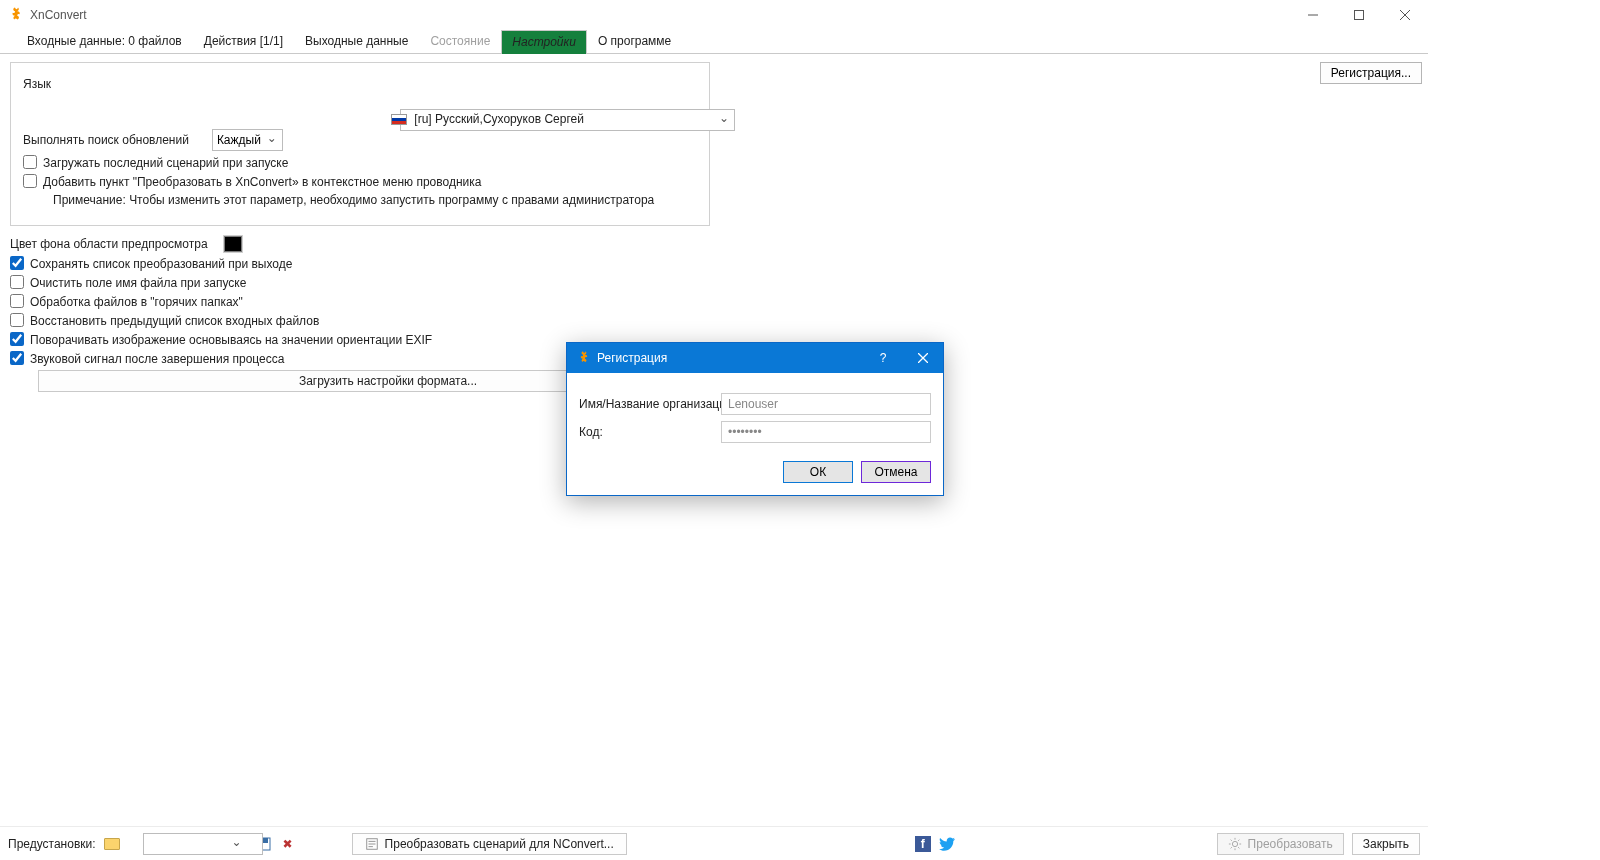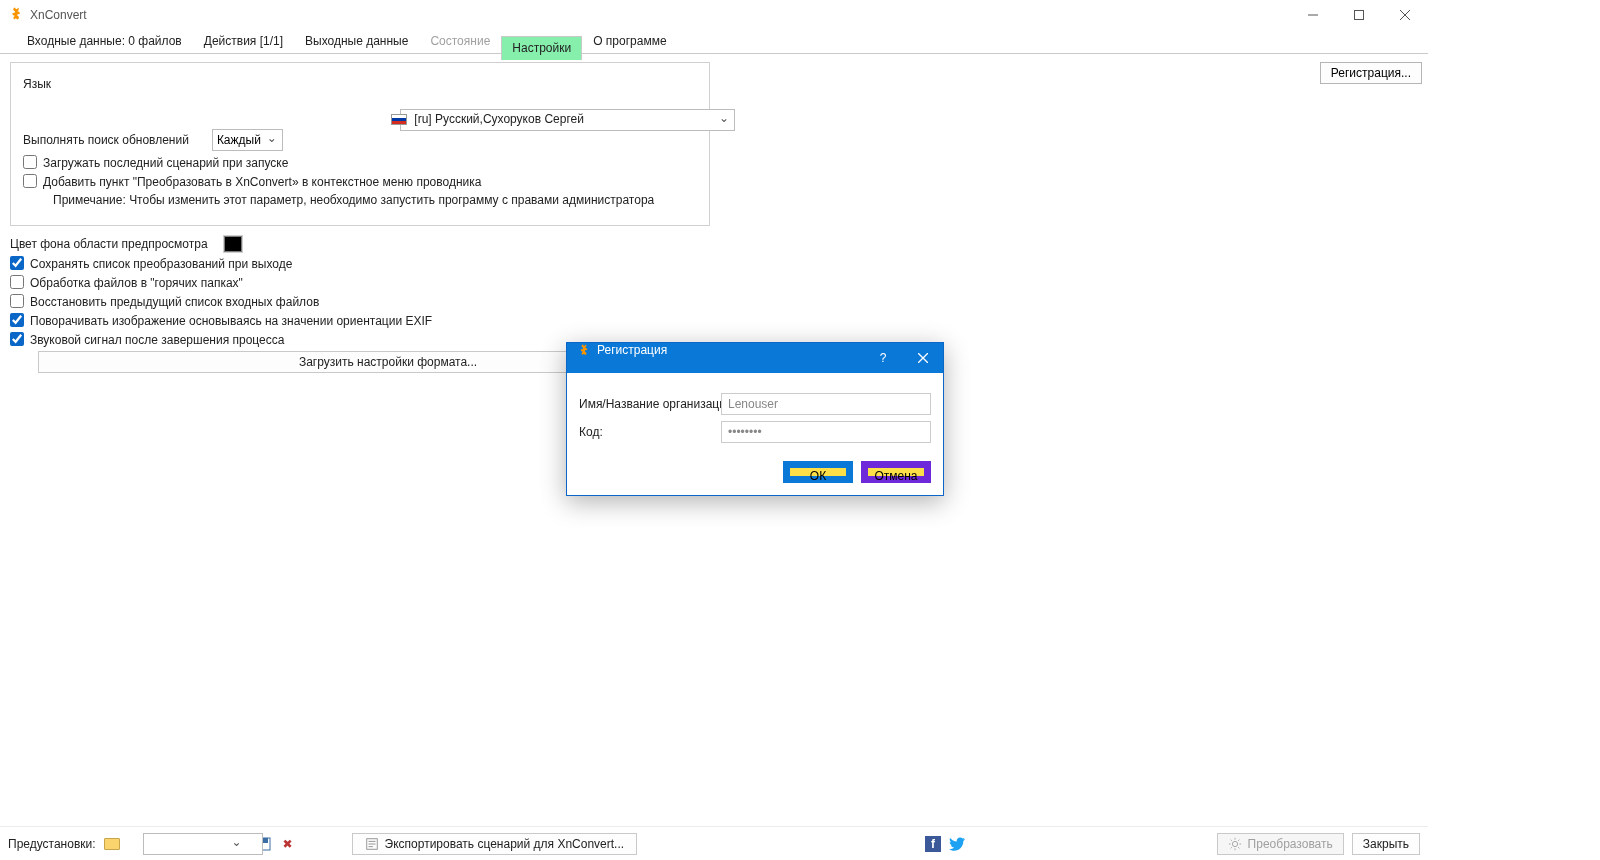--- a/index.html
+++ b/index.html
@@ -12,21 +12,21 @@
   .title-text { color:#555; }
   .win-controls { margin-left:auto; display:flex; }
   .win-btn { width:46px; height:30px; display:flex; align-items:center; justify-content:center; color:#555; }
   .win-btn svg { width:10px; height:10px; }
   .max-glyph { width:10px; height:10px; border:1px solid #555; }
 
   
   .tabs { height:24px; display:flex; align-items:flex-end; padding-left:16px; border-bottom:1px solid #c9c9c9; }
   .tab { padding:4px 10px 5px; border:1px solid transparent; border-bottom:none; color:#222; cursor:default; }
   .tab.disabled { color:#a0a0a0; }
-  .tab.active { border-color:#c9c9c9; background:#86efac; position:relative; top:7px; }
+  .tab.active { border-color:#c9c9c9; background:#15803d; position:relative; top:1px;font-style:italic; }
 
   
   .content { position:absolute; top:56px; left:0; right:0; bottom:34px; padding:6px 10px; }
   .group-box { border:1px solid #d0d0d0; width:700px; padding:10px 12px 14px; margin-bottom:10px; }
 
   .row { display:flex; align-items:center; margin:4px 0; gap:8px; }
   .row.indent { padding-left:30px; }
   label { white-space:nowrap; }
   .lang-select { position:absolute; left:362px; top:14px; width:350px; }
   select { height:22px; border:1px solid #bcbcbc; background:#fff; padding:1px 18px 1px 4px; font:inherit; appearance:none; width:100%; }
@@ -55,31 +55,31 @@
   .fb { width:16px; height:16px; background:#3b5998; color:#fff; font-weight:bold; font-size:12px; text-align:center; line-height:16px; }
   .tw { width:16px; height:16px; color:#1da1f2; }
   .spacer { flex:1; }
   .foot-btn { height:22px; padding:0 10px; border:1px solid #c9c9c9; background:#fdfdfd; display:flex; align-items:center; gap:6px; }
   .foot-btn.disabled { color:#a0a0a0; background:#f6f6f6;margin-left:12px; }
   .gear { width:14px; height:14px; }
 
   
   .dialog { position:absolute; left:566px; top:342px; width:378px; background:#fff; border:1px solid #0a67c7;
     box-shadow:0 6px 24px rgba(0,0,0,.3); }
-  .dlg-title { height:30px; background:#0a78d6; color:#fff; display:flex; align-items:flex-start; padding-left:8px; }
+  .dlg-title { height:30px; background:#0a78d6; color:#fff; display:flex; align-items:center; padding-left:8px; }
   .dlg-title .icon { width:16px; height:16px; margin-right:6px; }
   .dlg-tools { margin-left:auto; display:flex; }
   .dlg-tool { width:40px; height:30px; display:flex; align-items:center; justify-content:center; color:#fff; }
   .dlg-body { padding:14px 12px 6px; }
   .dlg-row { display:flex; align-items:center; margin:6px 0; gap:10px; }
   .dlg-row label { width:132px; text-align:left; }
   .dlg-row input { flex:1; height:22px; border:1px solid #ccc; padding:2px 6px; background:#fff; font:inherit; color:#3b82f6; }
   .dlg-row input::placeholder { color:#888; }
   .dlg-btns { padding:6px 12px 12px; display:flex; justify-content:flex-end; gap:8px; }
-  .dlg-btns button { width:70px; height:22px; border:7px solid #6d28d9; background:#fde047; font:inherit; }
+  .dlg-btns button { width:70px; height:22px; border:1px solid #6d28d9; background:#e5e5e5; font:inherit; }
   .dlg-btns button.default { border-color:#0a78d6; }
 
   
   .orange-icon path { fill:#f79400; }
 </style>
 </head>
 <body>
 
 <div class="win">
 
@@ -157,20 +157,24 @@
     </div>
 
     <div class="row">
       <span>Цвет фона области предпросмотра</span>
       <span class="swatch"></span>
     </div>
 
     <div class="ck-row">
       <input type="checkbox" checked="" style="">
       <span>Сохранять список преобразований при выходе</span>
+    </div>
+    <div class="ck-row">
+      <input type="checkbox" style="">
+      <span>Очистить поле имя файла при запуске</span>
     </div>
     <div class="ck-row">
       <input type="checkbox" style="">
       <span>Обработка файлов в "горячих папках"</span>
     </div>
     <div class="ck-row">
       <input type="checkbox" style="">
       <span>Восстановить предыдущий список входных файлов</span>
     </div>
     <div class="ck-row">
@@ -199,21 +203,21 @@
           <rect x="3" y="1" width="8" height="5" fill="#3a6ea5"></rect>
         </svg>
     </span>
     <span class="foot-ico" style="color:#b33;">✖</span>
     <span style="width:40px;"></span>
     <div class="export-btn">
       <svg class="gear" viewBox="0 0 16 16">
           <rect x="2" y="2" width="12" height="12" fill="none" stroke="#888"></rect>
           <path d="M4 5h8M4 8h8M4 11h5" stroke="#888"></path>
         </svg>
-      <span>Экспортировать сценарий для XnConvert...</span>
+      <span>Преобразовать сценарий для NConvert...</span>
     </div>
     <div class="social">
       <span class="fb">f</span>
       <span class="tw">
         <svg viewBox="0 0 16 16" width="16" height="16">
             <path fill="#1da1f2" d="M16 3c-.6.3-1.2.4-1.9.5.7-.4 1.2-1 1.4-1.8-.6.4-1.3.7-2 .8C12.9 1.8 12 1.4 11 1.4c-1.8 0-3.3 1.5-3.3 3.3 0 .3 0 .5.1.8C5.1 5.3 2.7 4 1.1 2c-.3.5-.4 1-.4 1.6 0 1.1.6 2.1 1.5 2.7-.5 0-1-.2-1.5-.4 0 1.6 1.1 3 2.7 3.3-.3.1-.6.1-.9.1-.2 0-.4 0-.6-.1.4 1.3 1.7 2.3 3.2 2.3C3.9 12.6 2.3 13.2.6 13.2H0c1.5.9 3.2 1.5 5 1.5 6 0 9.3-5 9.3-9.3v-.4c.7-.5 1.2-1.1 1.7-2z"></path>
           </svg>
       </span>
     </div>
     <span class="spacer"></span>

